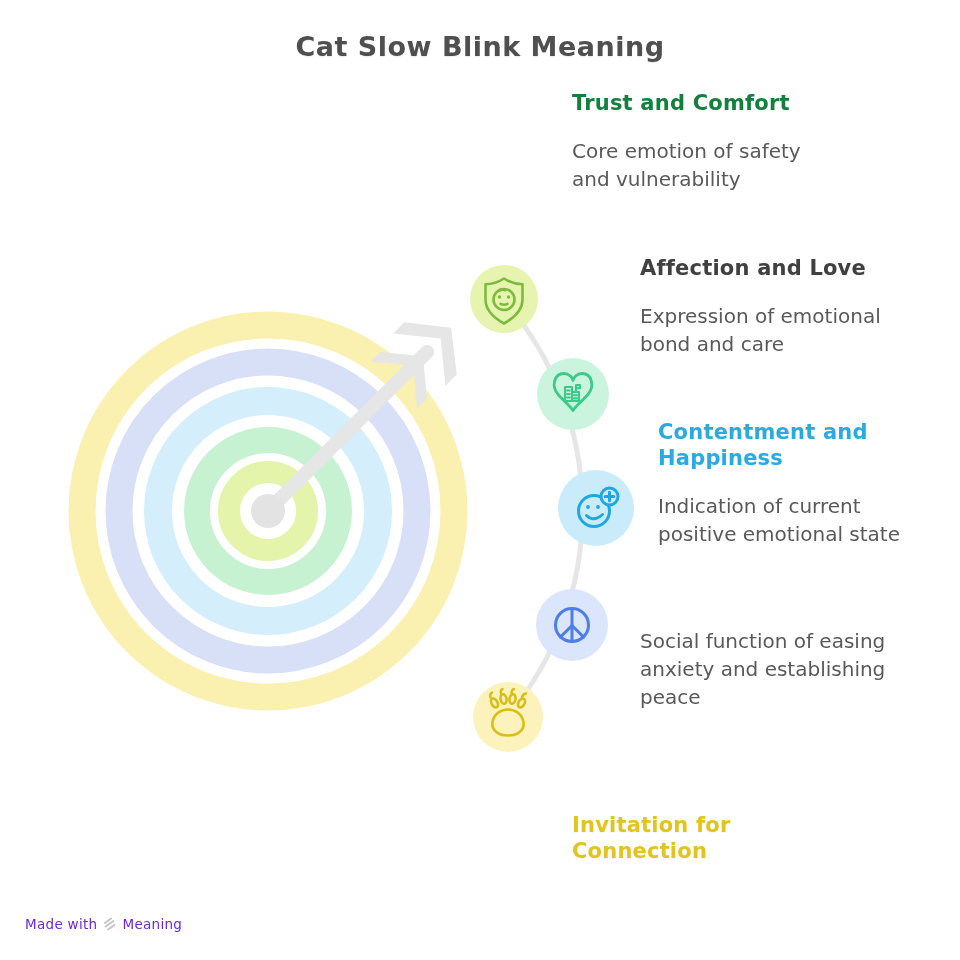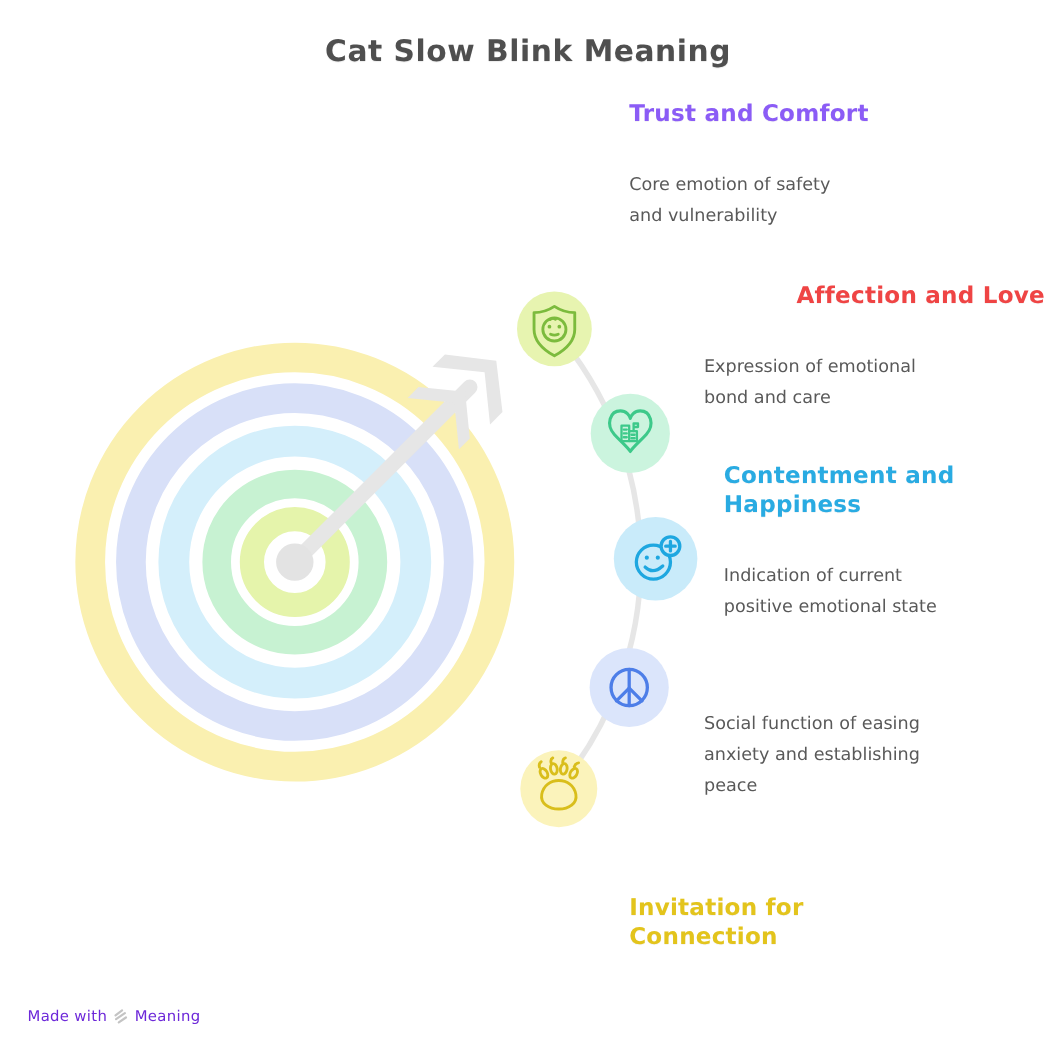--- a/index.html
+++ b/index.html
@@ -12,29 +12,29 @@
     position:absolute;left:0;right:0;top:31px;text-align:center;
     font-size:27px;font-weight:800;color:#4F4F4F;letter-spacing:.5px;
     text-shadow:0 1px 1px rgba(0,0,0,0.08);
   }
   .item{position:absolute;width:310px;}
   .item .heading{
     font-size:21px;font-weight:800;line-height:26px;white-space:pre-line;
     letter-spacing:.2px;text-shadow:0 1px 0 rgba(0,0,0,0.04);
   }
   .item .desc{
-    margin-top:38px;font-size:16px;line-height:28px;color:#595959;white-space:pre-line;
+    margin-top:21px;font-size:20px;line-height:28px;color:#595959;white-space:pre-line;
   }
   #item-0{left:572px;top:90px;}
   #item-1{left:640px;top:255px;}
   #item-2{left:658px;top:419px;}
   #item-3{left:640px;top:606px;}
   #item-4{left:572px;top:812px;}
-  #item-0 .heading{color:#8b5cf6;}
-  #item-1 .heading{color:#ef4444;text-align:right;}
+  #item-0 .heading{color:#15803d;}
+  #item-1 .heading{color:#404040;}
   #item-2 .heading{color:#29ABE2;}
   #item-3 .heading{color:#4D7EE8;}
   #item-4 .heading{color:#E3C41C;}
   .footer{
     position:absolute;left:25px;top:916px;display:flex;align-items:center;gap:5px;
     font-size:13.5px;color:#6d28d9;letter-spacing:.3px;
   }
   .footer svg{display:block;}
 </style>
 </head>

